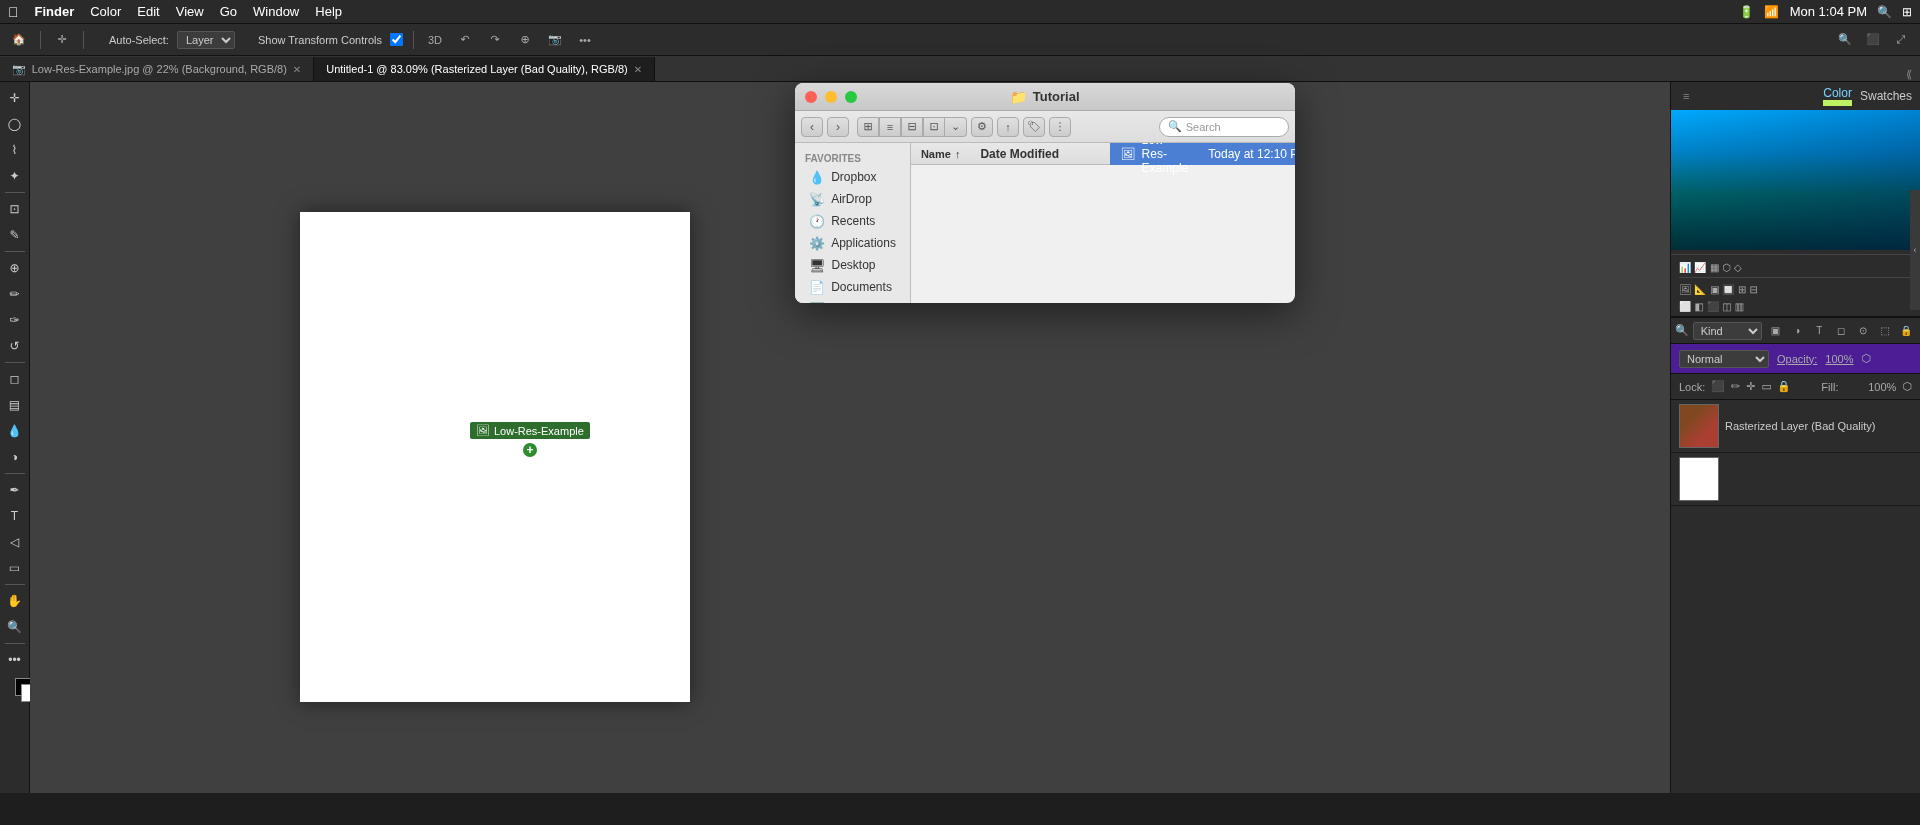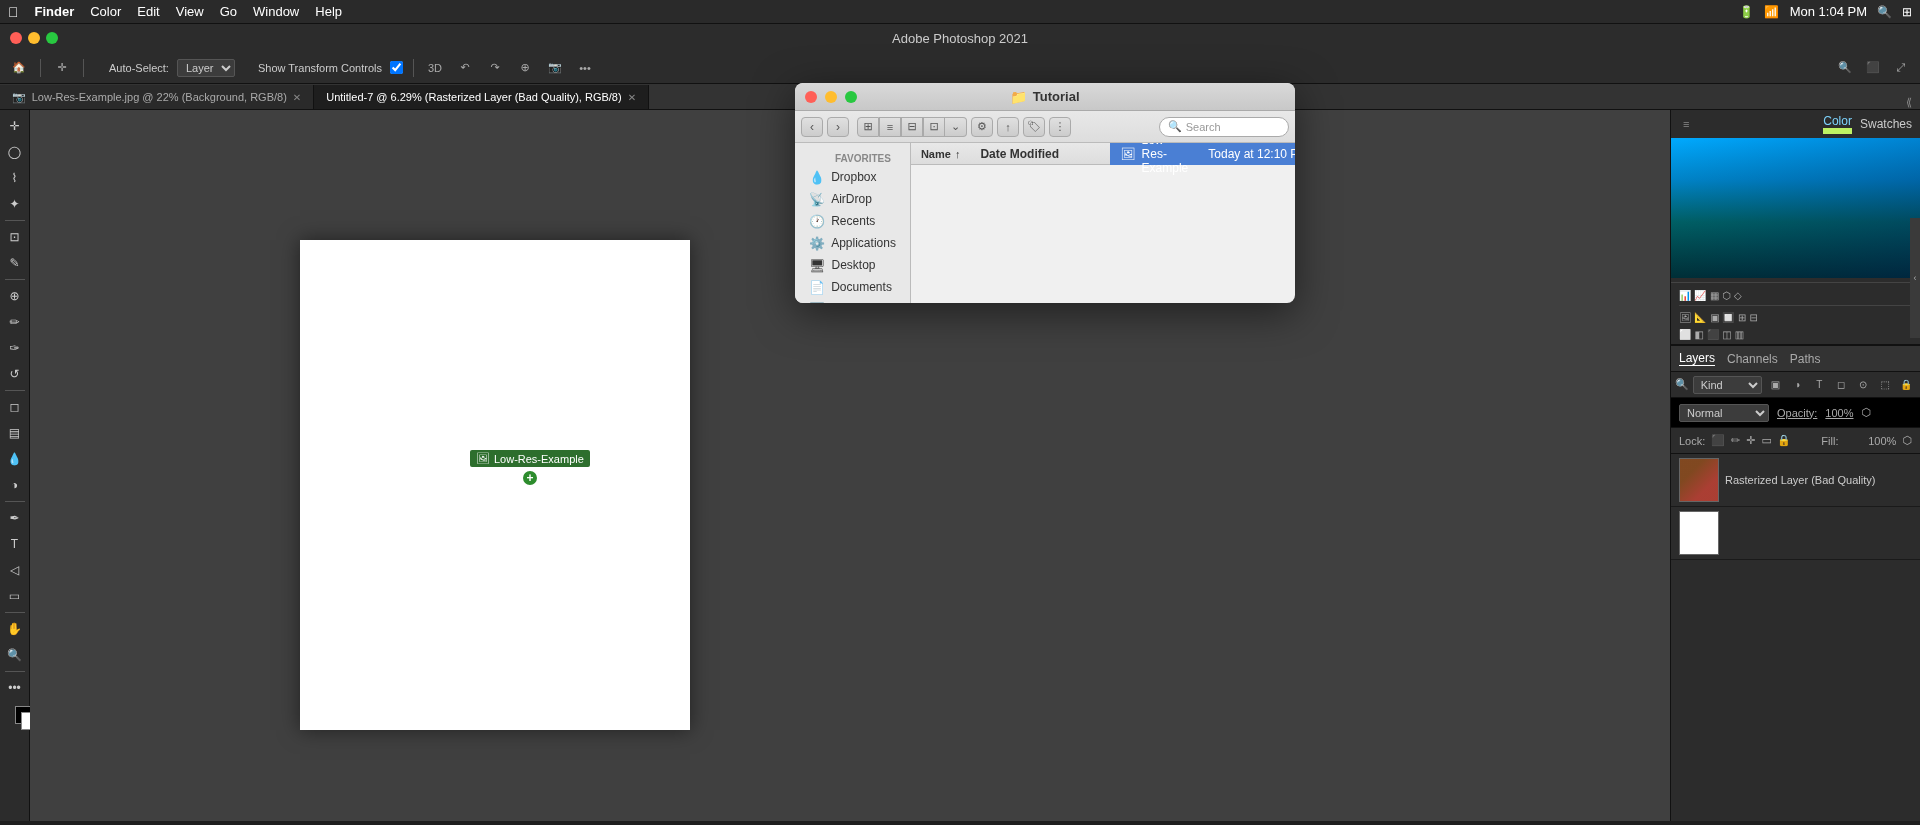--- a/index.html
+++ b/index.html
@@ -345,21 +345,21 @@
       padding: 1px 3px;
       border-radius: 2px;
       width: 70px;
     }
     .ps-layers-options {
       height: 30px;
       display: flex;
       align-items: center;
       padding: 0 8px;
       gap: 8px;
-      background: #000000;
+      background: #4c1d95;
       border-bottom: 1px solid #111;
     }
     .ps-layers-options-text {
       font-size: 11px;
       color: #aaa;
       text-decoration: underline;
     }
     .ps-lock-row {
       height: 26px;
       display: flex;
@@ -545,21 +545,20 @@
     }
     .finder-sidebar-section {
       padding: 2px 0;
     }
     .finder-sidebar-header {
       font-size: 10px;
       font-weight: 700;
       color: #888;
       padding: 2px 10px;
       text-transform: uppercase;
-      margin-left: 30px;
     }
     .finder-sidebar-item {
       height: 22px;
       display: flex;
       align-items: center;
       padding: 0 10px;
       gap: 6px;
       font-size: 12px;
       color: #333;
       cursor: pointer;
@@ -639,28 +638,20 @@
     <span>🔋</span>
     <span>📶</span>
     <span class="menu-bar-time">Mon 1:04 PM</span>
     <span>🔍</span>
     <span>⊞</span>
   </div>
 </div>
 
 <div class="ps-app">
 
-  <div class="ps-title-bar">
-    <div class="ps-traffic-lights">
-      <div class="traffic-light tl-red"></div>
-      <div class="traffic-light tl-yellow"></div>
-      <div class="traffic-light tl-green"></div>
-    </div>
-    <span class="ps-title-bar-title">Adobe Photoshop 2021</span>
-  </div>
 
   <div class="ps-top-toolbar">
     <div class="ps-toolbar-icon">🏠</div>
     <div class="ps-toolbar-sep"></div>
     <div class="ps-toolbar-icon">✛</div>
     <div class="ps-toolbar-sep"></div>
     <span class="ps-toolbar-text">Auto-Select:</span>
     <select class="ps-toolbar-select">
       <option>Layer</option>
     </select>
@@ -680,21 +671,21 @@
     </div>
   </div>
 
   <div class="ps-tabs">
     <div class="ps-tab">
       <span>📷</span>
       <span>Low-Res-Example.jpg @ 22% (Background, RGB/8)</span>
       <span class="ps-tab-close">✕</span>
     </div>
     <div class="ps-tab active">
-      <span>Untitled-7 @ 6.29% (Rasterized Layer (Bad Quality), RGB/8)</span>
+      <span>Untitled-1 @ 83.09% (Rasterized Layer (Bad Quality), RGB/8)</span>
       <span class="ps-tab-close">✕</span>
     </div>
     <div style="margin-left:auto; display:flex; align-items:center; padding: 0 8px;">
       <span style="font-size:11px; color:#888;">⟪</span>
     </div>
   </div>
 
   <div class="ps-main">
 
     <div class="ps-left-toolbar">
@@ -779,25 +770,20 @@
         <div style="display:flex; gap:3px; width:100%; padding-top:2px;">
           <span style="font-size:10px; color:#aaa; cursor:pointer;">⬜</span>
           <span style="font-size:10px; color:#aaa; cursor:pointer;">◧</span>
           <span style="font-size:10px; color:#aaa; cursor:pointer;">⬛</span>
           <span style="font-size:10px; color:#aaa; cursor:pointer;">◫</span>
           <span style="font-size:10px; color:#aaa; cursor:pointer;">▥</span>
         </div>
       </div>
 
       <div class="ps-layers-panel">
-        <div class="ps-layers-header">
-          <span class="ps-layers-tab active">Layers</span>
-          <span class="ps-layers-tab">Channels</span>
-          <span class="ps-layers-tab">Paths</span>
-        </div>
 
         <div class="ps-layers-toolbar">
           <span style="font-size:11px; color:#aaa;">🔍</span>
           <select class="ps-kind-select">
             <option>Kind</option>
           </select>
           <div class="ps-layers-toolbar-icon">▣</div>
           <div class="ps-layers-toolbar-icon">◑</div>
           <div class="ps-layers-toolbar-icon">T</div>
           <div class="ps-layers-toolbar-icon">◻</div>

